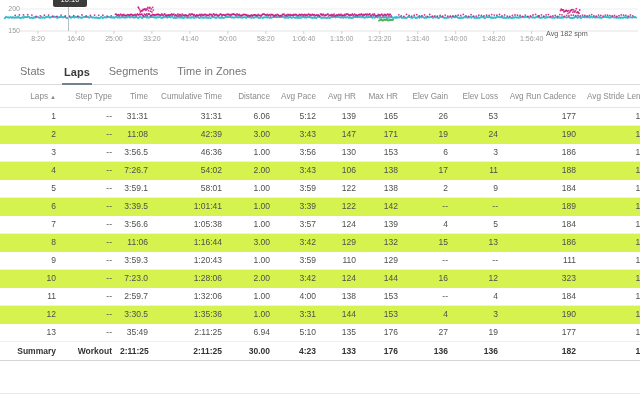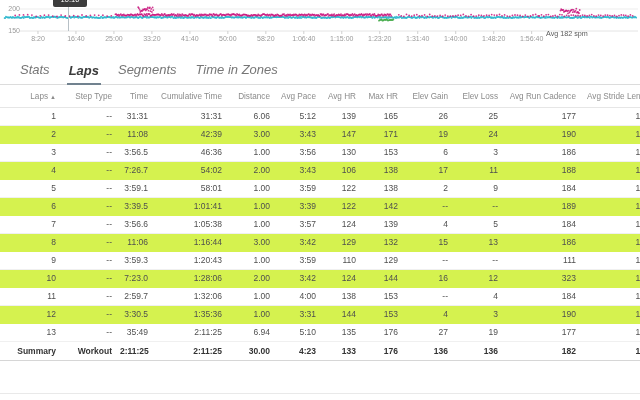--- a/index.html
+++ b/index.html
@@ -8,21 +8,21 @@
   
   .chart{position:absolute;top:0;left:0;width:640px;height:48px;}
   .chart svg{position:absolute;top:0;left:0;}
   .chart-tooltip{position:absolute;top:-7px;left:53px;width:34px;height:14px;background:#3b3b3b;
                  color:#fff;font-size:7.5px;line-height:14px;text-align:center;border-radius:2px;z-index:3;}
   .ylabel{position:absolute;left:2px;width:18px;text-align:right;font-size:7px;color:#9a9a9a;z-index:2;}
   .y200{top:5px}.y150{top:27px}
   
   .tabs{position:absolute;top:60px;left:0;width:640px;height:25px;border-bottom:1px solid #dcdcdc;
         display:flex;align-items:flex-end;padding-left:18px;box-sizing:border-box;gap:15px;}
-  .tab{font-size:13px;color:#767676;padding:0 2px 7px 2px;cursor:pointer;font-style:italic;}
+  .tab{font-size:11px;color:#767676;padding:0 2px 7px 2px;cursor:pointer;}
   .tab.active{color:#3a3a3a;font-weight:bold;border-bottom:2px solid #71828f;margin-bottom:-1px;padding-bottom:5px;}
   
   .tablewrap{position:absolute;top:85px;left:0;width:640px;overflow:hidden;}
   table{border-collapse:collapse;table-layout:fixed;width:660px;}
   th{font-size:8.2px;color:#8b8b8b;font-weight:normal;text-align:right;padding:7px 8px 6px 0;
      white-space:nowrap;border-bottom:1px solid #e6e6e6;}
   td{font-size:8.5px;color:#4f4f4f;text-align:right;padding:0 8px 0 0;height:17px;line-height:17px;
      white-space:nowrap;border-bottom:1px solid #f0f0f0;background:#fff;}
   tr.hl td{background:#d5f24f;border-bottom-color:#d5f24f;}
   tr.summary td{font-weight:bold;color:#333;border-top:1px solid #c4b5fd;border-bottom:1px solid #d6d6d6;height:18px;line-height:18px;}
@@ -1607,21 +1607,21 @@
           <tr>
             <td>1</td>
             <td>--</td>
             <td>31:31</td>
             <td>31:31</td>
             <td>6.06</td>
             <td>5:12</td>
             <td>139</td>
             <td>165</td>
             <td>26</td>
-            <td>25</td>
+            <td>53</td>
             <td>177</td>
             <td>1.09</td>
           </tr>
           <tr class="hl">
             <td>2</td>
             <td>--</td>
             <td>11:08</td>
             <td>42:39</td>
             <td>3.00</td>
             <td>3:43</td>

